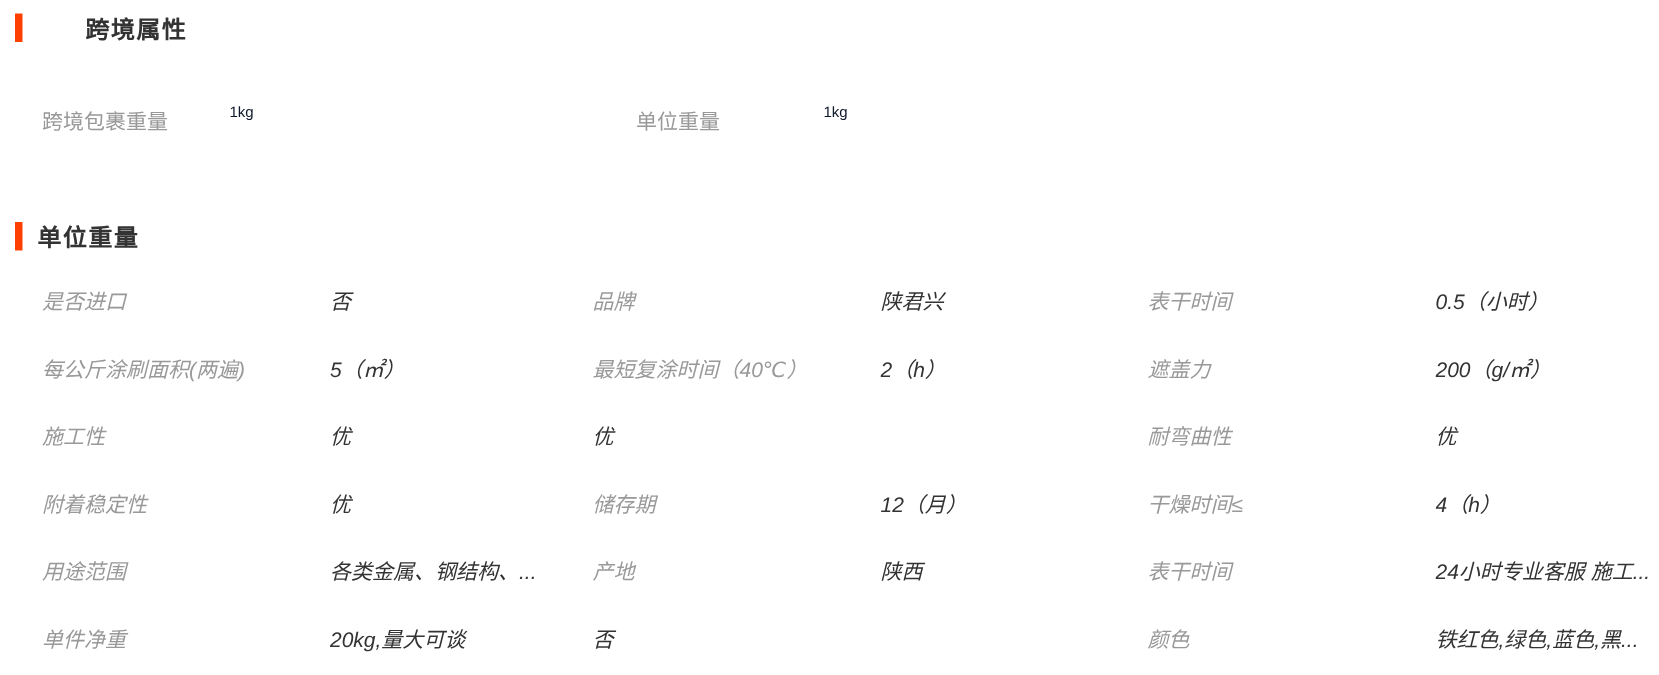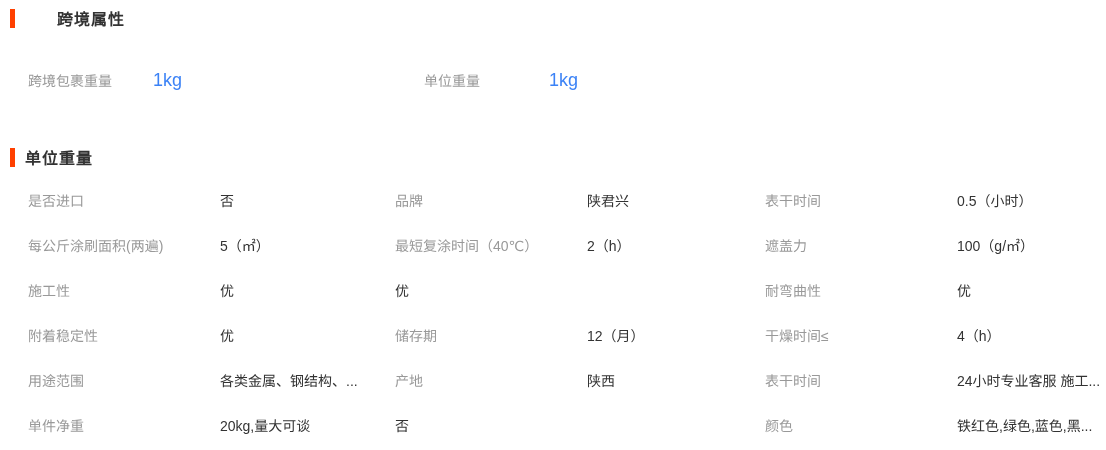--- a/index.html
+++ b/index.html
@@ -42,33 +42,34 @@
   }
   .cb-pair { display: flex; width: 372px; }
   .cb-label {
     flex: 0 0 125px;
     font-size: 14px;
     color: #999999;
     white-space: nowrap;
     overflow: hidden;
   }
   .cb-value {
-    font-size: 18px;
-    color: #3b82f6;
+    font-size: 10px;
+    color: #0f172a;
     white-space: nowrap;
   }
   
   #product-title { top: 147px; }
   #product-grid {
     position: absolute;
     top: 177px; left: 28px;
     width: 1078px;
     display: grid;
     grid-template-columns: 367px 370px 341px;
     grid-auto-rows: 45px;
+    font-style: italic;
   }
   .attr-cell {
     display: flex;
     align-items: center;
     overflow: hidden;
   }
   .attr-label {
     flex: 0 0 192px;
     font-size: 14px;
     color: #999999;
@@ -124,21 +125,21 @@
   <div class="attr-cell">
     <span class="attr-label">每公斤涂刷面积(两遍)</span>
     <span class="attr-value">5（㎡）</span>
   </div>
   <div class="attr-cell">
     <span class="attr-label">最短复涂时间（40℃）</span>
     <span class="attr-value">2（h）</span>
   </div>
   <div class="attr-cell">
     <span class="attr-label">遮盖力</span>
-    <span class="attr-value">100（g/㎡）</span>
+    <span class="attr-value">200（g/㎡）</span>
   </div>
 
   <div class="attr-cell">
     <span class="attr-label">施工性</span>
     <span class="attr-value">优</span>
   </div>
   <div class="attr-cell">
     <span class="attr-value">优</span>
   </div>
   <div class="attr-cell">

